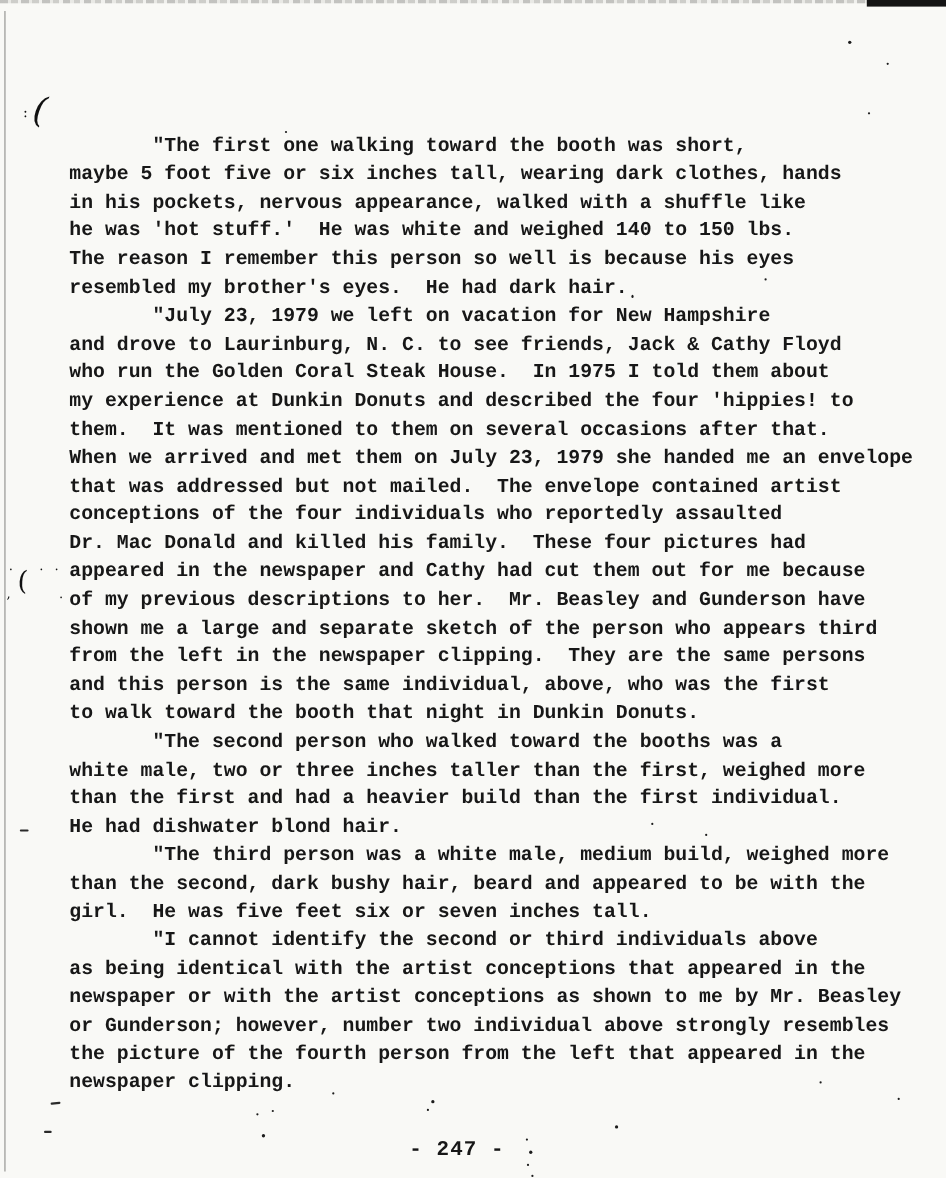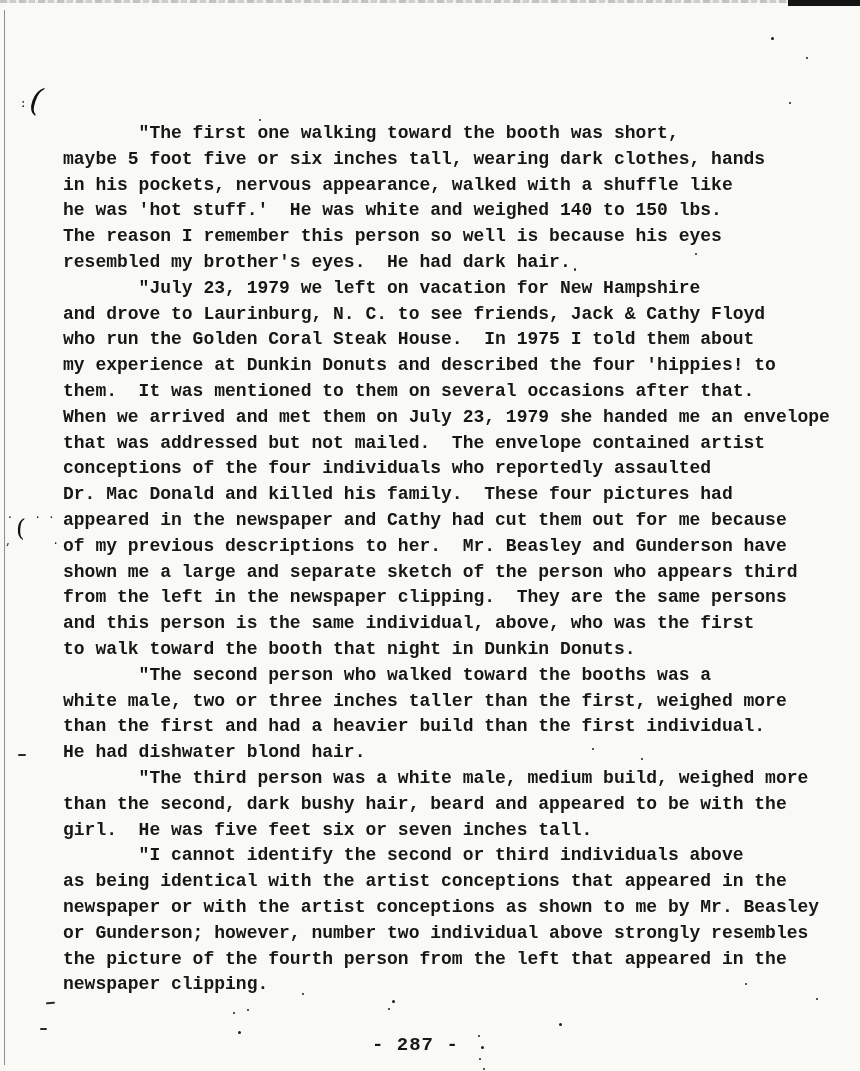--- a/index.html
+++ b/index.html
@@ -138,21 +138,21 @@
 than the second, dark bushy hair, beard and appeared to be with the
 girl.  He was five feet six or seven inches tall.</div>
       <div class="para">       "I cannot identify the second or third individuals above
 as being identical with the artist conceptions that appeared in the
 newspaper or with the artist conceptions as shown to me by Mr. Beasley
 or Gunderson; however, number two individual above strongly resembles
 the picture of the fourth person from the left that appeared in the
 newspaper clipping.</div>
     </div>
 
-  <div class="page-number">- 287 -</div>
+  <div class="page-number">- 247 -</div>
 
   <div class="dot" style="left:771px;top:37px;width:3px;height:3px;"></div>
   <div class="dot" style="left:806px;top:57px;width:2px;height:2px;"></div>
   <div class="dot" style="left:789px;top:102px;width:2px;height:2px;"></div>
   <div class="dot" style="left:259px;top:119px;width:2px;height:2px;"></div>
   <div class="dot" style="left:574px;top:268px;width:2px;height:3px;"></div>
   <div class="dot" style="left:695px;top:253px;width:2px;height:2px;"></div>
   <div class="dot" style="left:592px;top:748px;width:2px;height:2px;"></div>
   <div class="dot" style="left:641px;top:758px;width:2px;height:2px;"></div>
   <div class="dot" style="left:559px;top:1023px;width:3px;height:3px;"></div>

